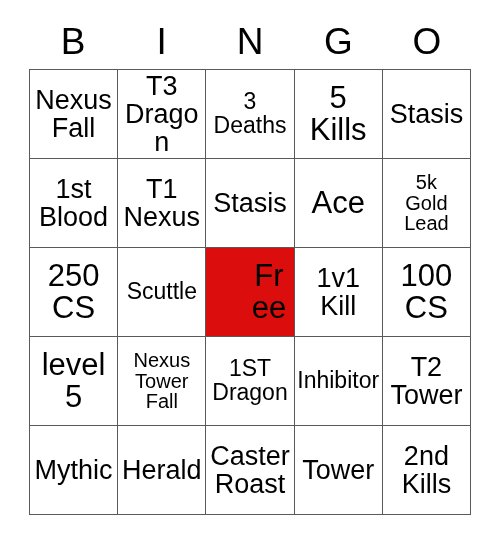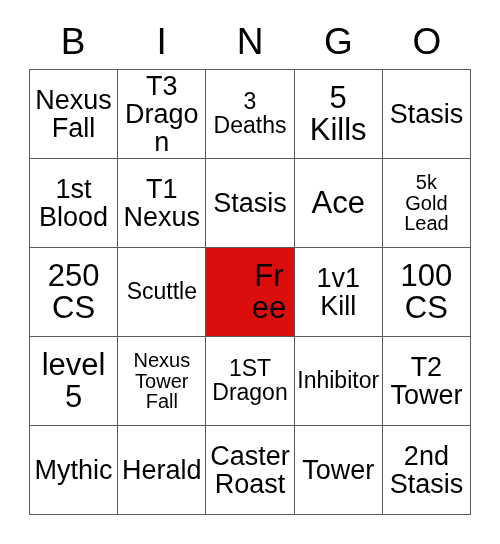--- a/index.html
+++ b/index.html
@@ -192,17 +192,17 @@
       </div>
       <div class="cell fs-lg">
         <span class="cell-text">Caster
 Roast</span>
       </div>
       <div class="cell fs-lg">
         <span class="cell-text">Tower</span>
       </div>
       <div class="cell fs-lg">
         <span class="cell-text">2nd
-Stasis</span>
+Kills</span>
       </div>
     </div>
 
 </div>
 
 </body></html>

